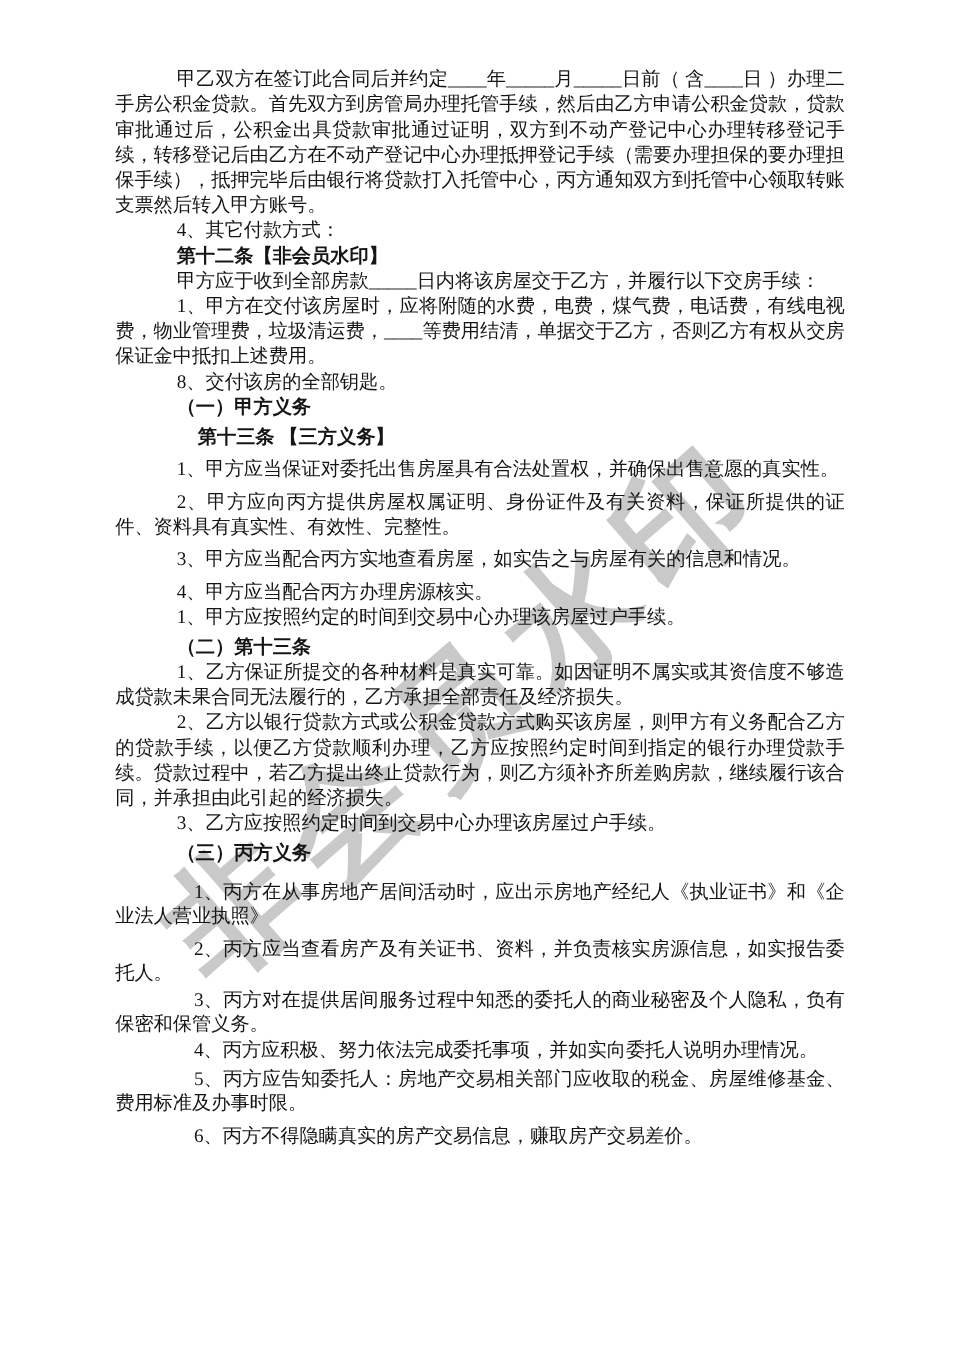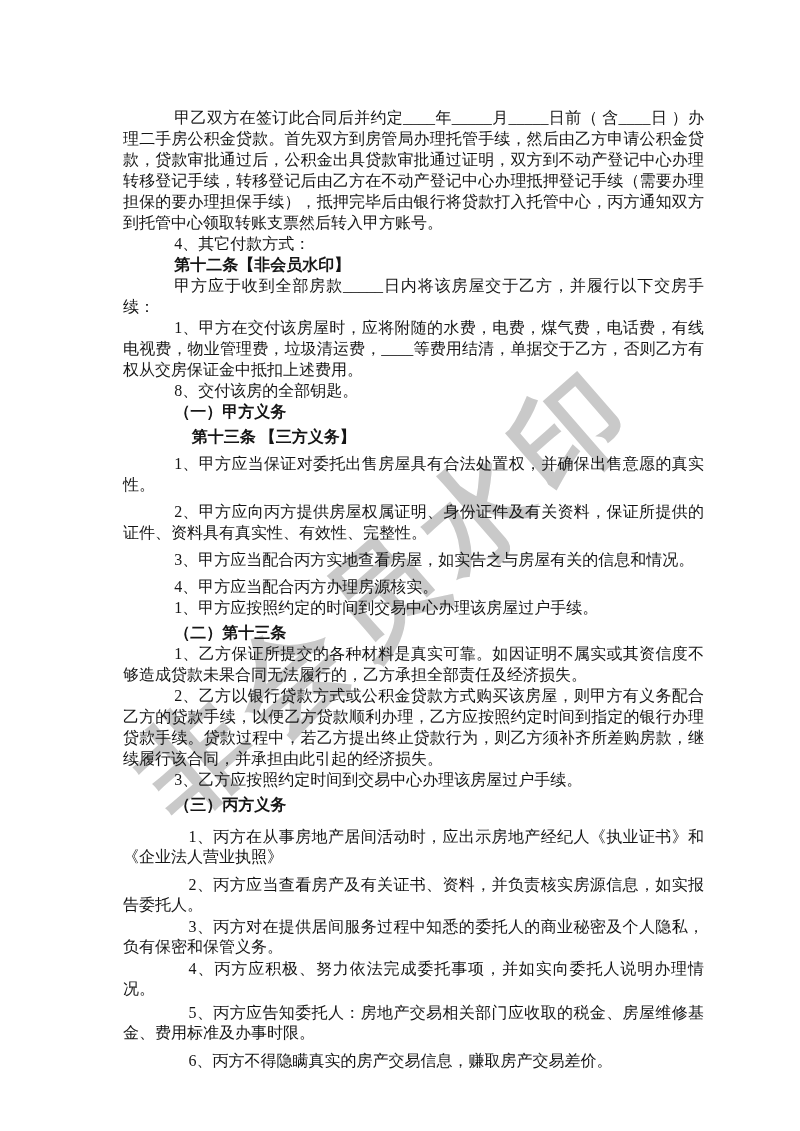--- a/index.html
+++ b/index.html
@@ -28,25 +28,24 @@
     font-size: 110px;
     letter-spacing: 14px;
     color: #c9c9c9;
     white-space: nowrap;
     z-index: 0;
     user-select: none;
   }
   .content {
     position: relative;
     z-index: 1;
-    padding: 107px 96px 0 96px;
+    padding: 56px 96px 0 96px;
     font-size: 16px;
     line-height: 21px;
     text-align: justify;
-    margin-left: 27px;
   }
   .content p {
     margin: 0;
     text-indent: 3.2em;
   }
   p.bold { font-weight: bold; }
   p.ind-deep { text-indent: 4.3em; }
   p.mt4 { margin-top: 4px; }
   p.mt6 { margin-top: 6px; }
   p.sec3 {

